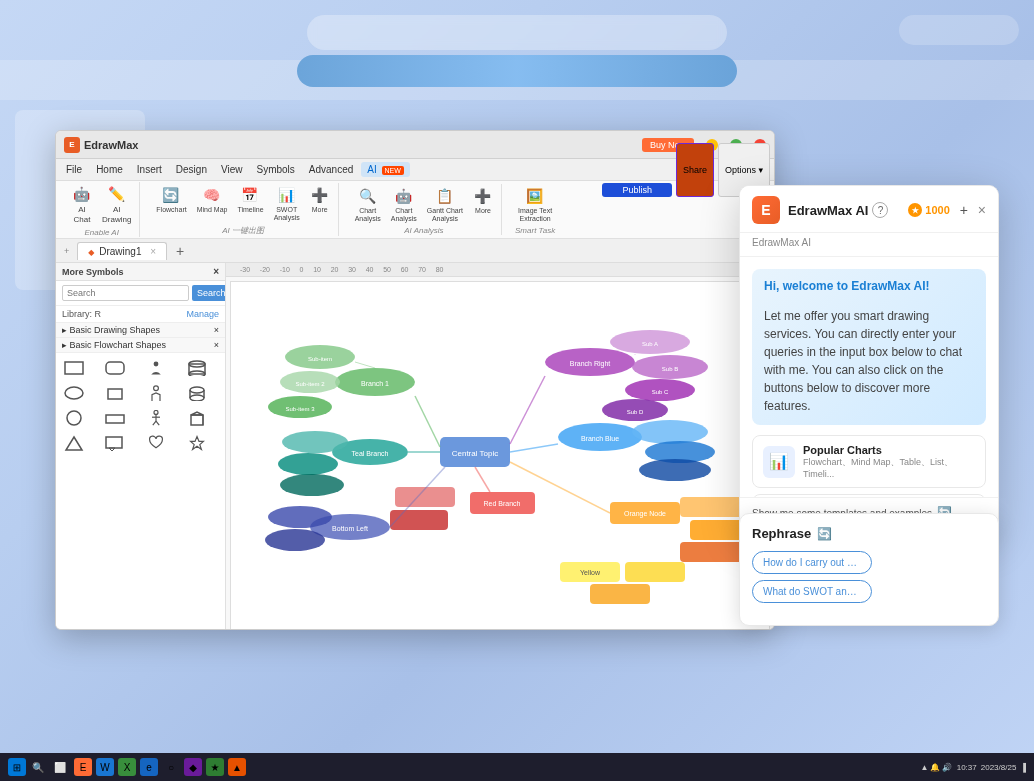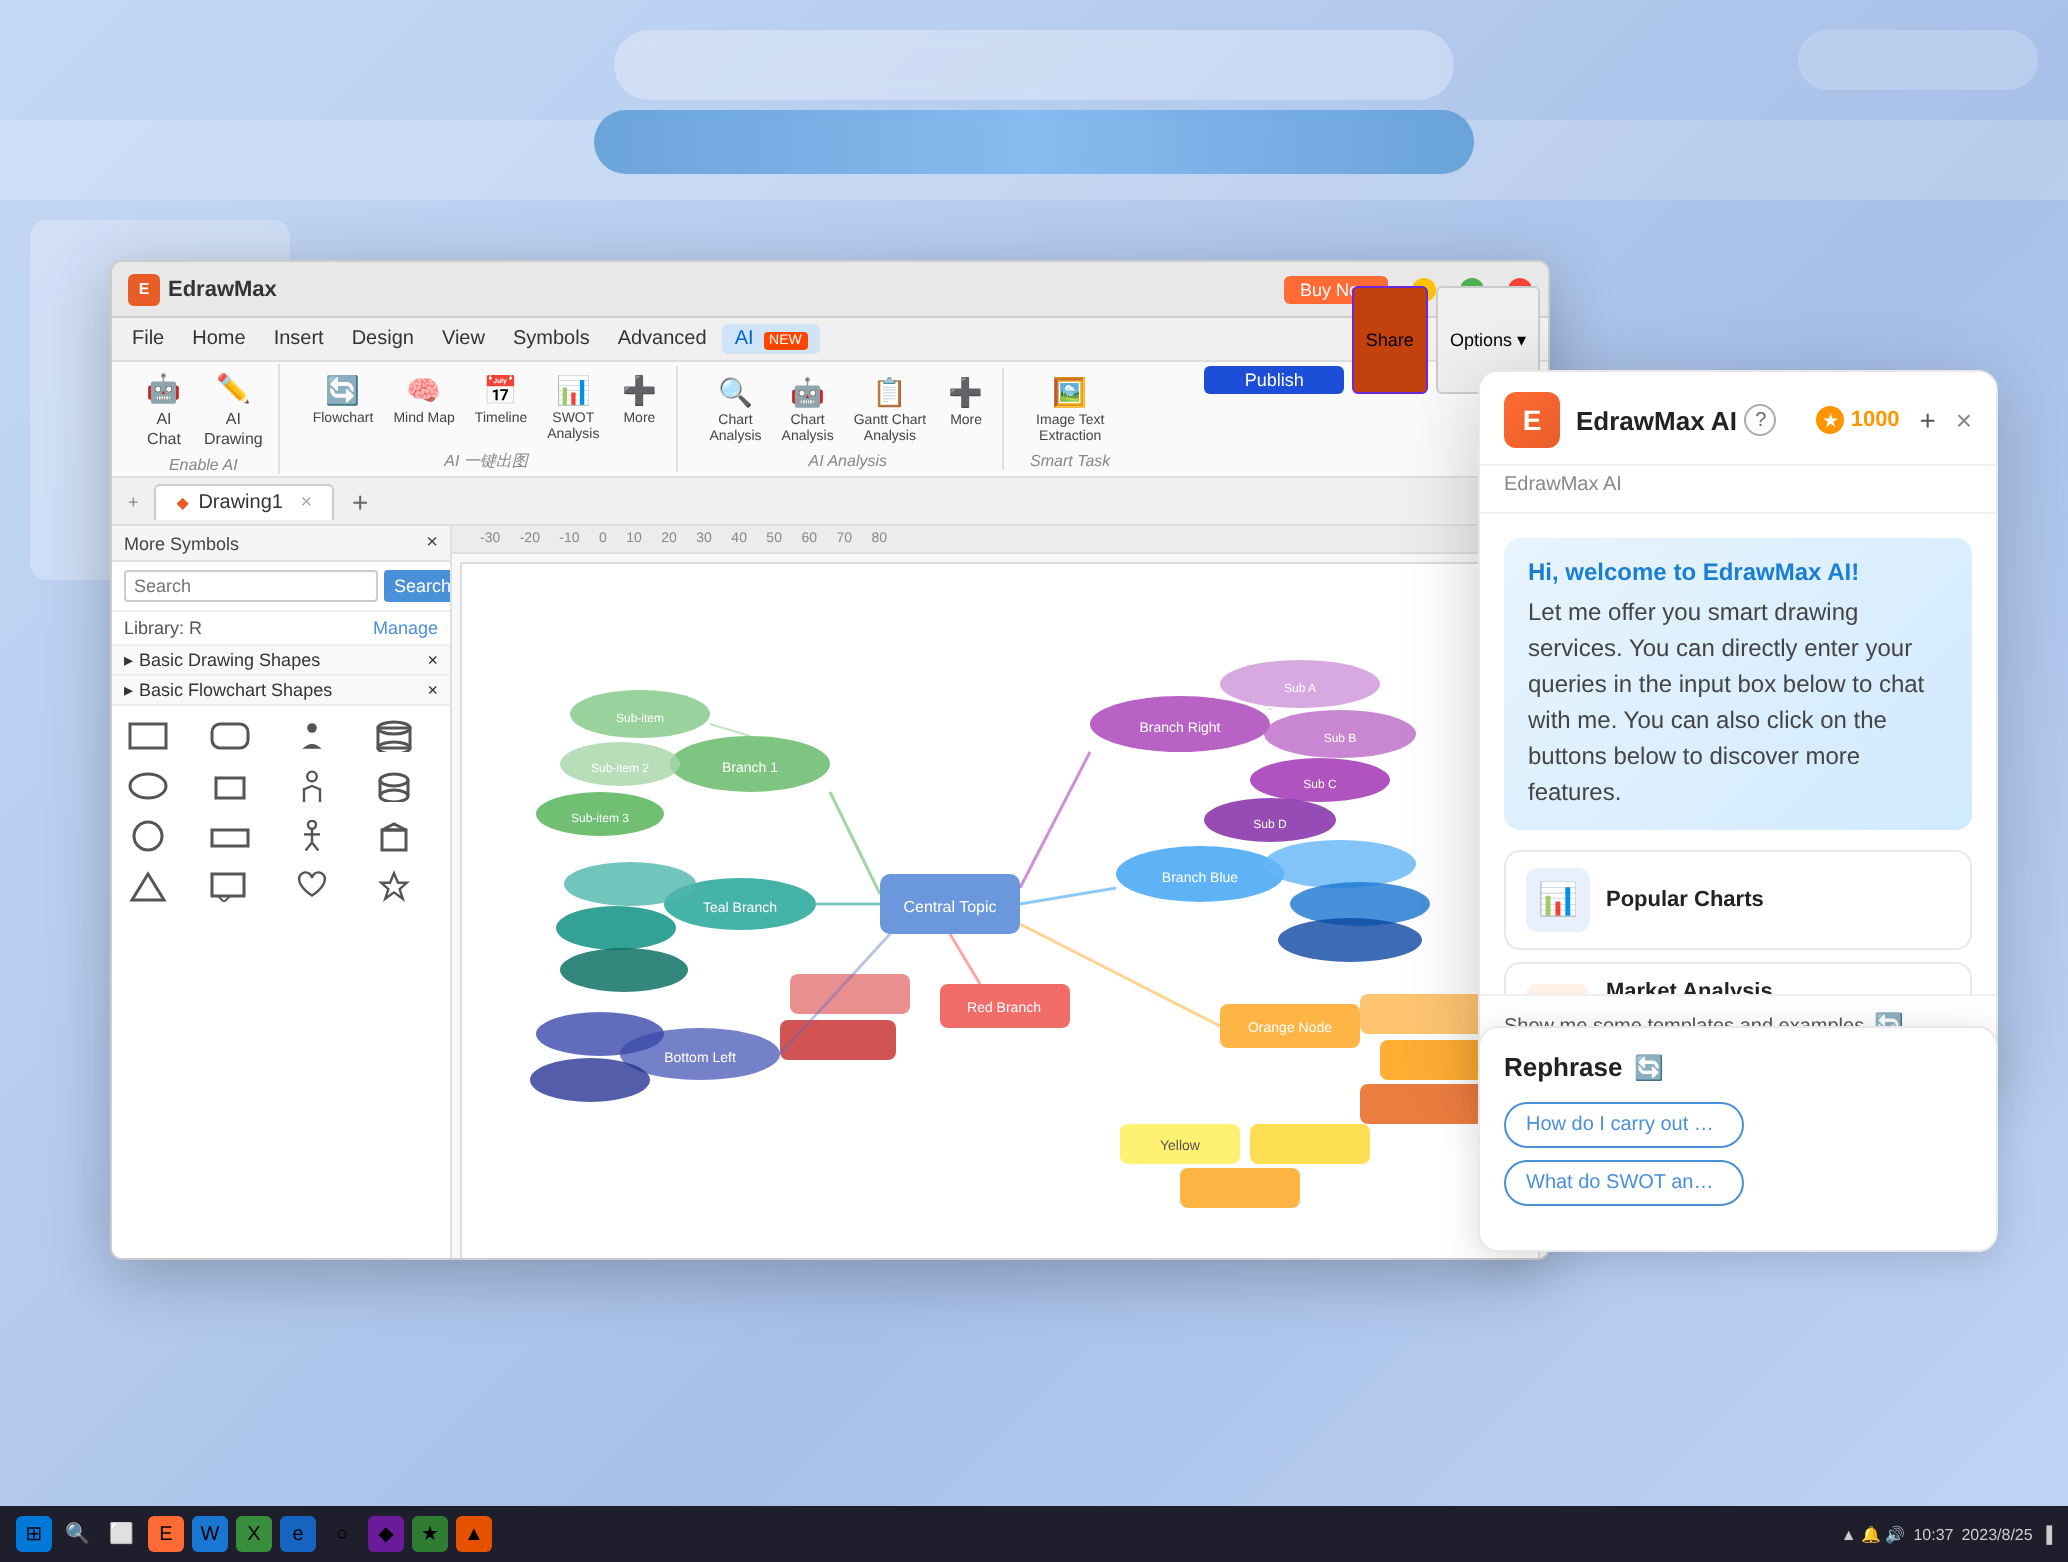--- a/index.html
+++ b/index.html
@@ -254,21 +254,21 @@
       width: 170px;
       background: white;
       border-right: 1px solid #e0e0e0;
       font-size: 9px;
       overflow: hidden;
     }
     .panel-header {
       background: #f5f5f5;
       padding: 3px 6px;
       font-size: 9px;
-      font-weight: 400;
+      font-weight: 700;
       color: #444;
       border-bottom: 1px solid #e0e0e0;
       display: flex;
       align-items: center;
       justify-content: space-between;
     }
     .search-box {
       padding: 4px 6px;
       border-bottom: 1px solid #eee;
       display: flex;
@@ -470,21 +470,21 @@
     .welcome-msg {
       background: linear-gradient(135deg, #e8f4fd, #d0eaff);
       border-radius: 8px;
       padding: 10px 12px;
       margin-bottom: 10px;
     }
     .welcome-title {
       font-size: 12px;
       font-weight: 600;
       color: #1a7fd4;
-      margin-bottom: 4px;
+      margin-bottom: 14px;
     }
     .welcome-text {
       font-size: 12px;
       color: #444;
       line-height: 1.5;
     }
     .feature-card {
       display: flex;
       align-items: center;
       padding: 8px 10px;
@@ -1041,20 +1041,21 @@
   <div class="ai-chat-body">
     <div class="welcome-msg">
       <div class="welcome-title">Hi, welcome to EdrawMax AI!</div>
       <div class="welcome-text">Let me offer you smart drawing services. You can directly enter your queries in the input box below to chat with me. You can also click on the buttons below to discover more features.</div>
     </div>
 
     <div class="feature-card">
       <div class="feature-card-icon chart">📊</div>
       <div class="feature-card-content">
         <div class="feature-card-title">Popular Charts</div>
+        <div class="feature-card-subtitle">Flowchart、Mind Map、Table、List、Timeli...</div>
       </div>
     </div>
 
     <div class="feature-card">
       <div class="feature-card-icon market">📈</div>
       <div class="feature-card-content">
         <div class="feature-card-title">Market Analysis</div>
         <div class="feature-card-subtitle">SWOT Analysis、REST Analysis、Lean Canv...</div>
       </div>
     </div>

